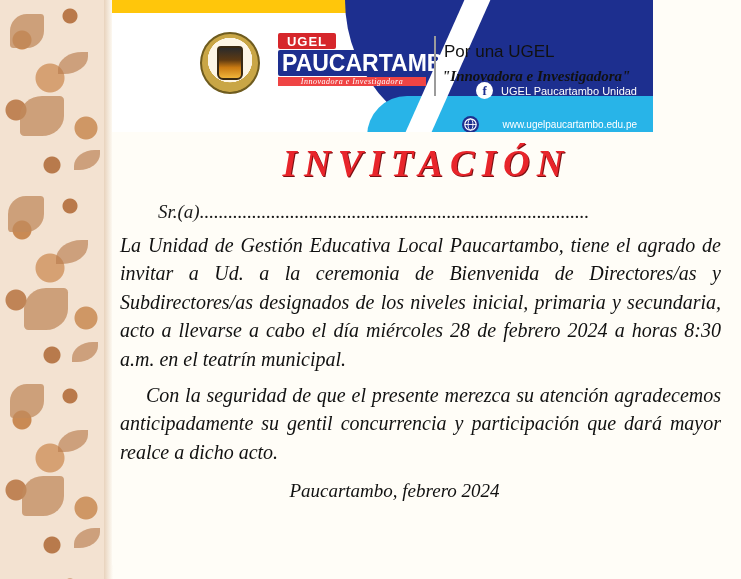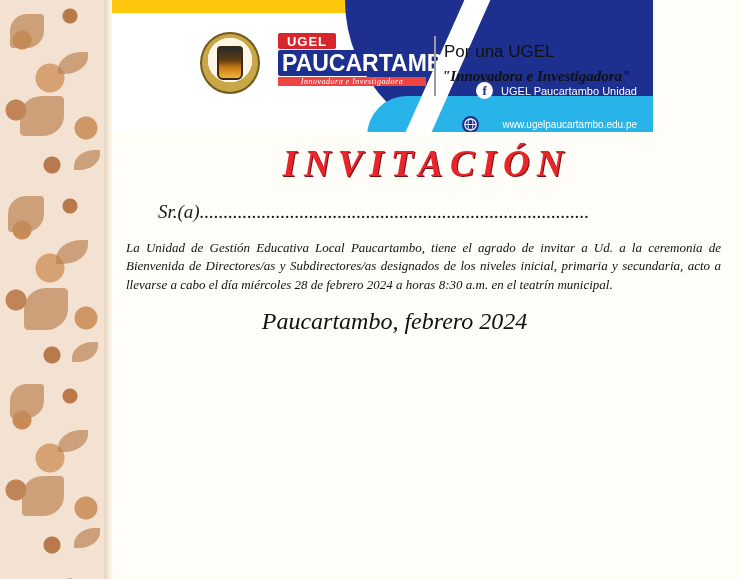--- a/index.html
+++ b/index.html
@@ -237,47 +237,47 @@
     font-family: "Liberation Serif", serif;
     font-weight: bold;
     font-style: italic;
     font-size: 37px;
     letter-spacing: 7px;
     color: #e8252b;
     text-shadow: 1px 1px 0 #7a0f12;
   }
 
   .addressee {
-    margin: 16px 0 16px 46px;
+    margin: 16px 0 8px 46px;
     font-family: "Liberation Serif", serif;
     font-style: italic;
     font-size: 19px;
     color: #1a1a1a;
     white-space: nowrap;
     overflow: hidden;
   }
 
   .para {
-    margin: 8px 20px 0 14px;
-    font-family: "Liberation Serif", serif;
-    font-style: italic;
-    font-size: 13px;
+    margin: 8px 20px 0 8px;
+    font-family: "Liberation Serif", serif;
+    font-style: italic;
+    font-size: 20px;
     line-height: 1.42;
     color: #111;
     text-align: justify;
   }
   .para.indent { text-indent: 26px; }
   .para.tight { margin-top: 2px; }
 
   .closing {
     margin: 14px 64px 0 0;
     text-align: center;
     font-family: "Liberation Serif", serif;
     font-style: italic;
-    font-size: 24px;
+    font-size: 19px;
     color: #111;
   }
 </style>
 </head>
 <body>
 
 <div id="page">
 
   <div class="left-border">
     <div class="flourish" style="left:10px; top:14px; width:34px; height:34px;"></div>
@@ -333,17 +333,18 @@
   </div>
 
   <div class="content">
     <div class="title">INVITACIÓN</div>
 
     <div class="addressee">
       <span>Sr.(a)</span><span>..................................................................................</span>
     </div>
 
     <div class="para">La Unidad de Gestión Educativa Local Paucartambo, tiene el agrado de invitar a Ud. a la ceremonia de Bienvenida de Directores/as y Subdirectores/as designados de los niveles inicial, primaria y secundaria, acto a llevarse a cabo el día miércoles 28 de febrero 2024 a horas 8:30 a.m. en el teatrín municipal.</div>
+    <div class="para indent">Con la seguridad de que el presente merezca su atención agradecemos anticipadamente su gentil concurrencia y participación que dará mayor realce a dicho acto.</div>
 
     <div class="closing">Paucartambo, febrero 2024</div>
   </div>
 
 </div>
 
 </body></html>

